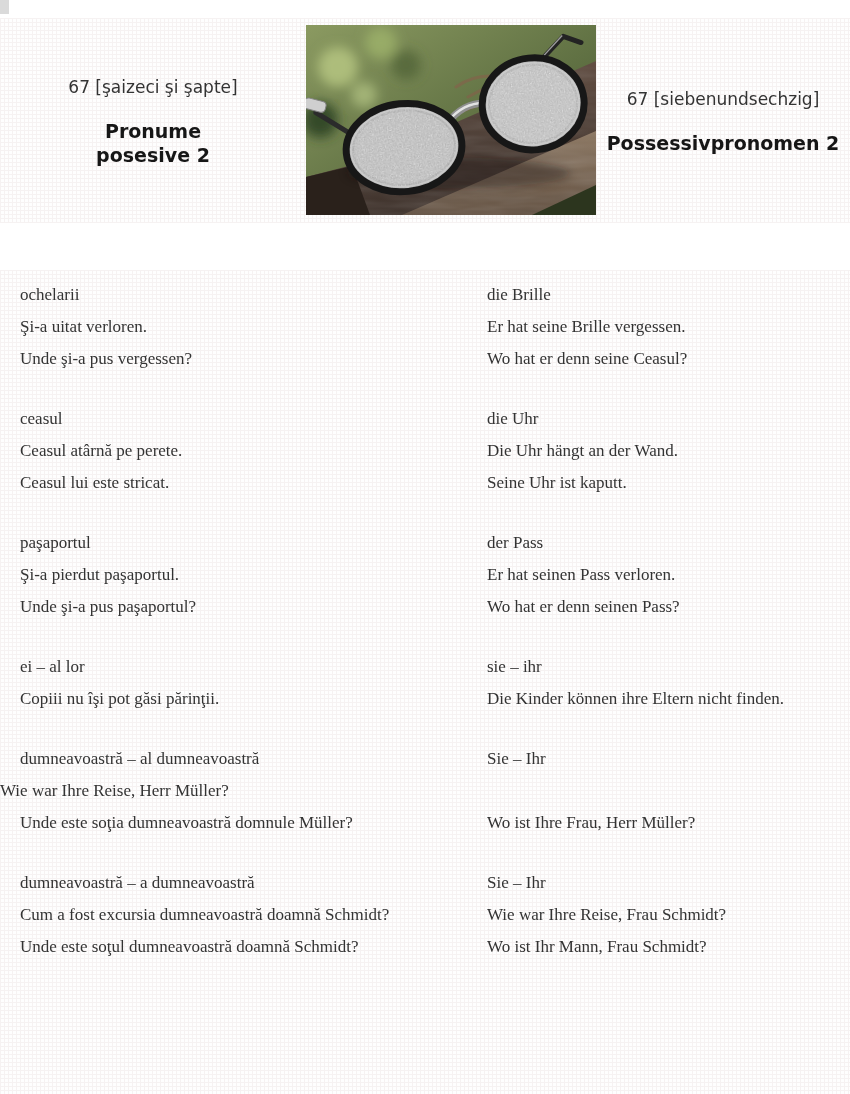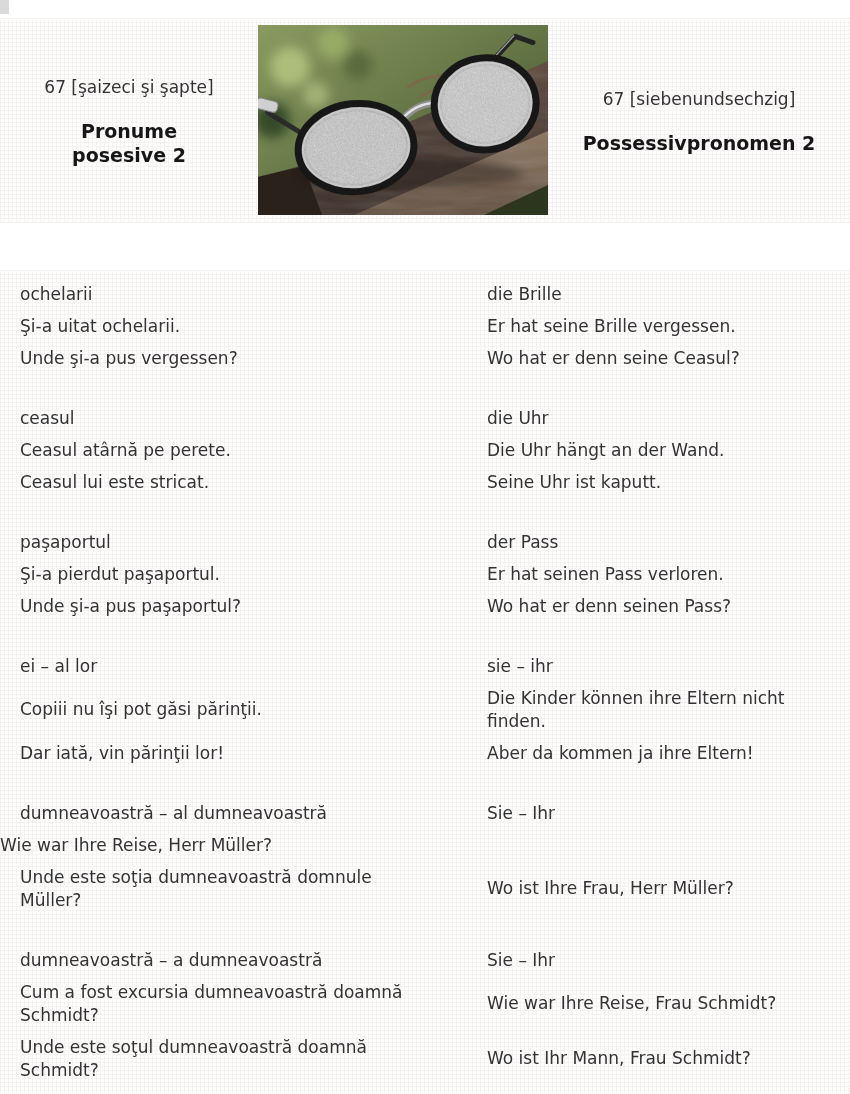--- a/index.html
+++ b/index.html
@@ -11,31 +11,31 @@
   .grid-bg{
     background-color:#fefefe;
     background-image:
       repeating-linear-gradient(to right,#f6f2f2 0 1px,transparent 1px 4px),
       repeating-linear-gradient(to bottom,#f6f2f2 0 1px,transparent 1px 4px);
   }
   .corner-artifact{position:absolute;top:0;left:0;width:9px;height:14px;background:#dadada;}
   
   .header-card{margin-top:18px;height:205px;display:flex;}
   .header-zone{display:flex;flex-direction:column;justify-content:center;align-items:center;text-align:center;}
-  .zone-left{width:258px;}
+  .zone-left{width:306px;}
   .zone-right{flex:1;}
   .lesson-number{font-size:17px;color:#333333;margin-bottom:20px;line-height:24px;}
   .lesson-title{font-size:19px;font-weight:bold;color:#161616;line-height:24px;}
   .zone-left .lesson-title{max-width:150px;}
   .header-image{width:290px;height:190px;margin-top:7px;flex:0 0 290px;}
   
   .phrase-table{margin-top:47px;padding:8px 0 40px 0;min-height:830px;}
   .phrase-group{margin-bottom:28px;}
   .phrase-row{display:flex;align-items:center;padding:4.5px 0;}
-  .cell{font-size:17px;color:#333333;line-height:23px;}
+  .cell{font-size:17px;color:#333333;line-height:23px;font-family:Liberation Serif, serif;}
   .cell.ro{width:487px;padding-left:20px;padding-right:65px;box-sizing:border-box;}
   .cell.de{flex:1;padding-right:40px;}
 </style>
 </head>
 <body class="page">
 
 <div class="corner-artifact"></div>
 
 <div class="header-card grid-bg">
   <div class="header-zone zone-left">
@@ -139,21 +139,21 @@
   </div>
 </div>
 
 <div class="phrase-table grid-bg">
     <div class="phrase-group">
       <div class="phrase-row">
         <div class="cell ro">ochelarii</div>
         <div class="cell de">die Brille</div>
       </div>
       <div class="phrase-row">
-        <div class="cell ro">Şi-a uitat ochelarii.</div>
+        <div class="cell ro">Şi-a uitat verloren.</div>
         <div class="cell de">Er hat seine Brille vergessen.</div>
       </div>
       <div class="phrase-row">
         <div class="cell ro">Unde şi-a pus vergessen?</div>
         <div class="cell de">Wo hat er denn seine Ceasul?</div>
       </div>
     </div>
     <div class="phrase-group">
       <div class="phrase-row">
         <div class="cell ro">ceasul</div>
@@ -184,24 +184,20 @@
     </div>
     <div class="phrase-group">
       <div class="phrase-row">
         <div class="cell ro">ei – al lor</div>
         <div class="cell de">sie – ihr</div>
       </div>
       <div class="phrase-row">
         <div class="cell ro">Copiii nu îşi pot găsi părinţii.</div>
         <div class="cell de">Die Kinder können ihre Eltern nicht finden.</div>
       </div>
-      <div class="phrase-row">
-        <div class="cell ro">Dar iată, vin părinţii lor!</div>
-        <div class="cell de">Aber da kommen ja ihre Eltern!</div>
-      </div>
     </div>
     <div class="phrase-group">
       <div class="phrase-row">
         <div class="cell ro">dumneavoastră – al dumneavoastră</div>
         <div class="cell de">Sie – Ihr</div>
       </div>
       <div class="phrase-row">
         <div class="cell de">Wie war Ihre Reise, Herr Müller?</div>
       </div>
       <div class="phrase-row">

